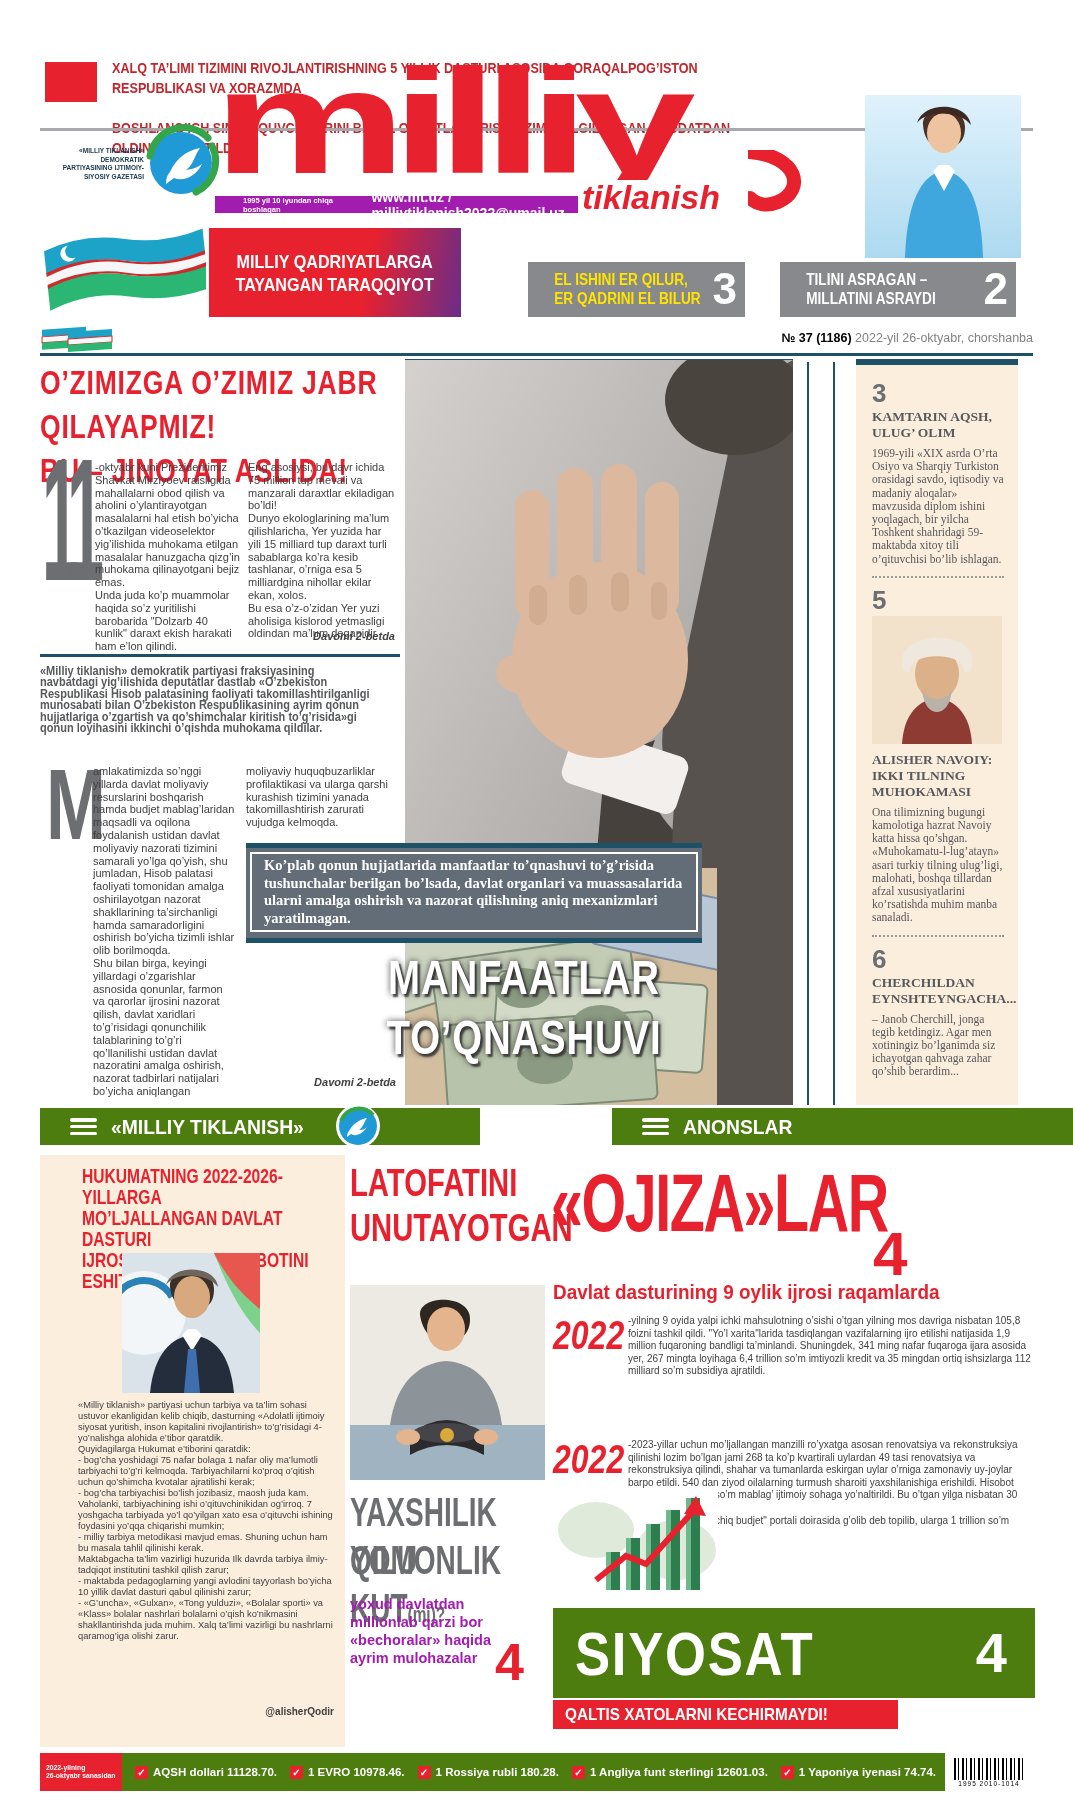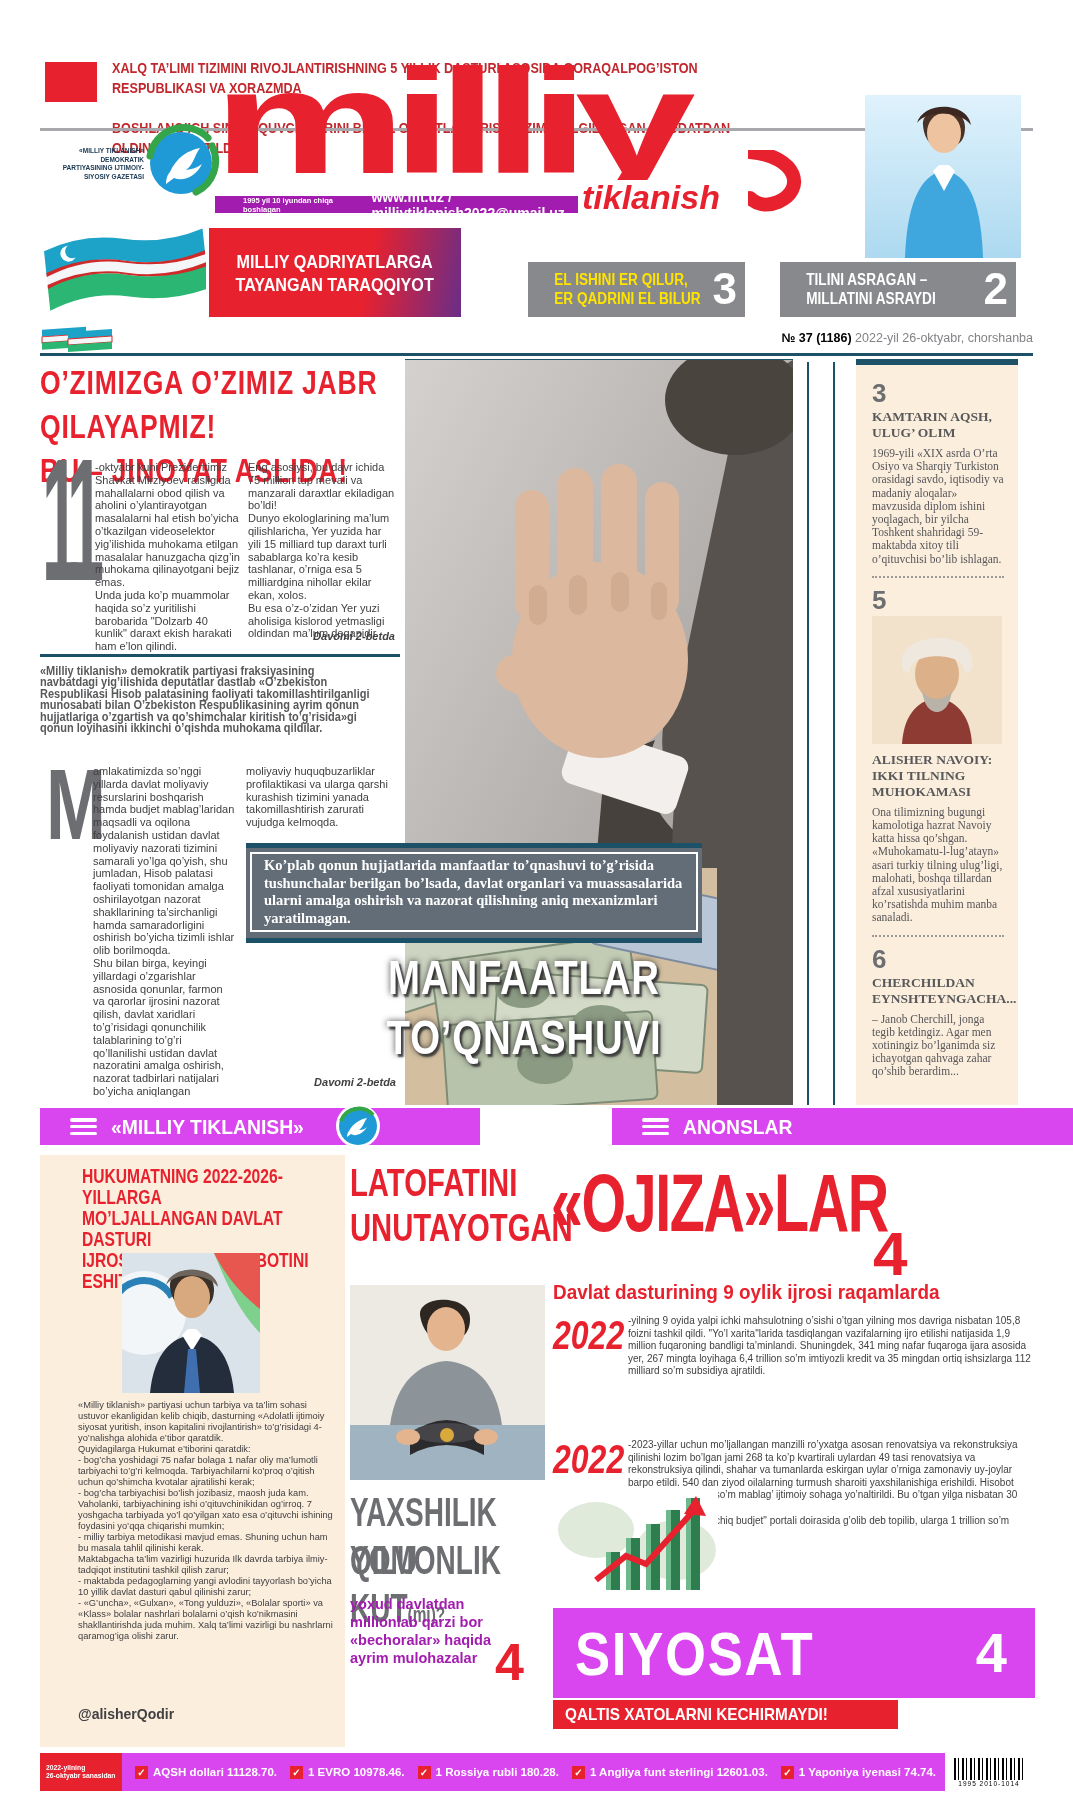--- a/index.html
+++ b/index.html
@@ -1,21 +1,21 @@
 <!DOCTYPE html>
 <html><head>
 <meta charset="utf-8">
 <style>
   html,body{margin:0;padding:0;background:#8a8a8a;}
   #page{position:relative;width:1073px;height:1800px;background:#ffffff;
         font-family:"Liberation Sans",sans-serif;color:#414042;overflow:hidden;}
   .abs{position:absolute;}
   .pre{white-space:pre-line;}
   .cx{transform-origin:0 0;display:block;}
-  .navy{background:#d946ef;}
+  .navy{background:#4d7c0f;}
 
   
   #tb-square{left:45px;top:62px;width:52px;height:40px;background:#e8212e;}
   #tb-text{left:112px;top:58px;width:760px;transform:scaleX(.84);
            font-weight:bold;font-size:15px;line-height:20px;color:#c1272d;}
   #top-rule{left:40px;top:128px;width:993px;height:3px;background:#a7a9ac;}
 
   
   #tagline{left:44px;top:147px;width:100px;font-size:6.5px;line-height:8.5px;
            color:#17364f;text-align:right;font-weight:bold;}
@@ -112,21 +112,21 @@
   .burger{width:27px;height:17px;display:flex;flex-direction:column;justify-content:space-between;margin:0 14px 0 30px;}
   .burger div{height:3.5px;background:#fff;border-radius:2px;}
   #bar-globe{position:absolute;left:295px;top:-5px;}
 
   
   #blbox{left:40px;top:1155px;width:305px;height:592px;background:#fbeedd;}
   #bl-head{left:82px;top:1166px;width:322px;transform:scaleX(.78);
            font-weight:bold;font-size:20px;line-height:21px;color:#e8212e;}
   #official{left:122px;top:1253px;width:138px;height:140px;}
   #bl-body{left:78px;top:1400px;width:256px;font-size:9.3px;line-height:11px;color:#414042;}
-  #bl-sign{left:78px;top:1706px;width:256px;font-weight:bold;font-size:14px;color:#414042;}
+  #bl-sign{left:78px;top:1706px;width:256px;text-align:right;font-weight:bold;font-size:10px;color:#414042;}
 
   
   #feat-kicker{left:350px;top:1160px;width:262px;transform:scaleX(.75);
                font-weight:bold;font-size:39px;line-height:45px;color:#e8212e;}
   #feat-title{left:551px;top:1150px;width:470px;transform:scaleX(.7);
               font-weight:bold;font-size:82px;line-height:105px;color:#e8212e;letter-spacing:-2px;}
   #feat-page{left:873px;top:1218px;font-weight:bold;font-size:62px;color:#e8212e;}
   #wallet{left:350px;top:1285px;width:195px;height:195px;}
   #yax1{left:350px;top:1488px;width:280px;transform:scaleX(.7);
         font-weight:bold;font-size:40px;line-height:48px;color:#6d6e71;}

